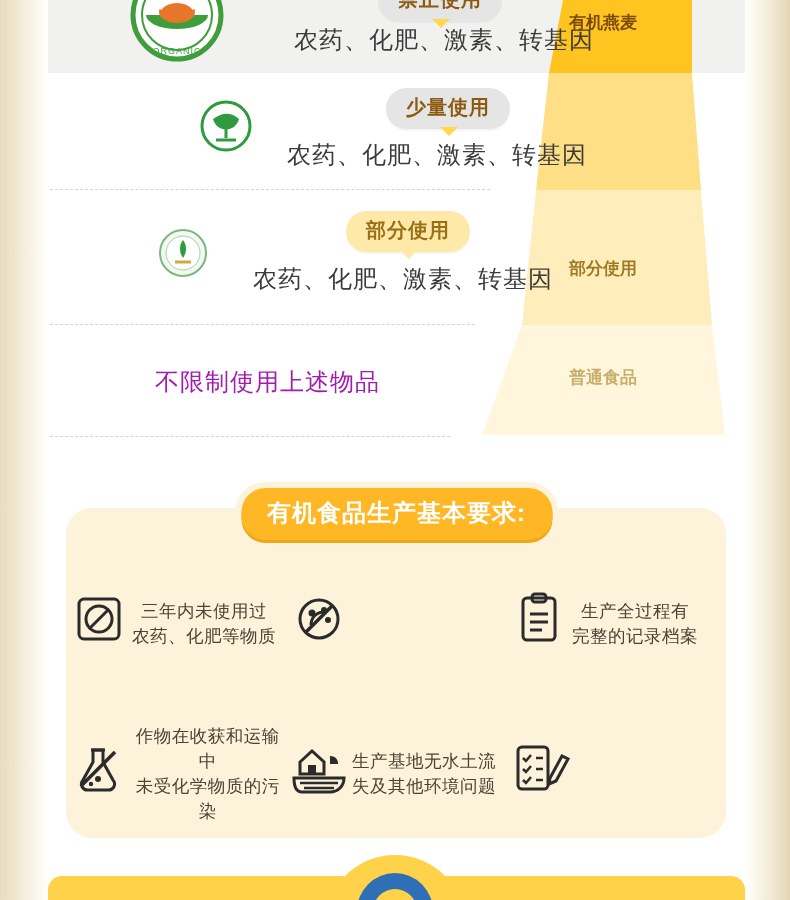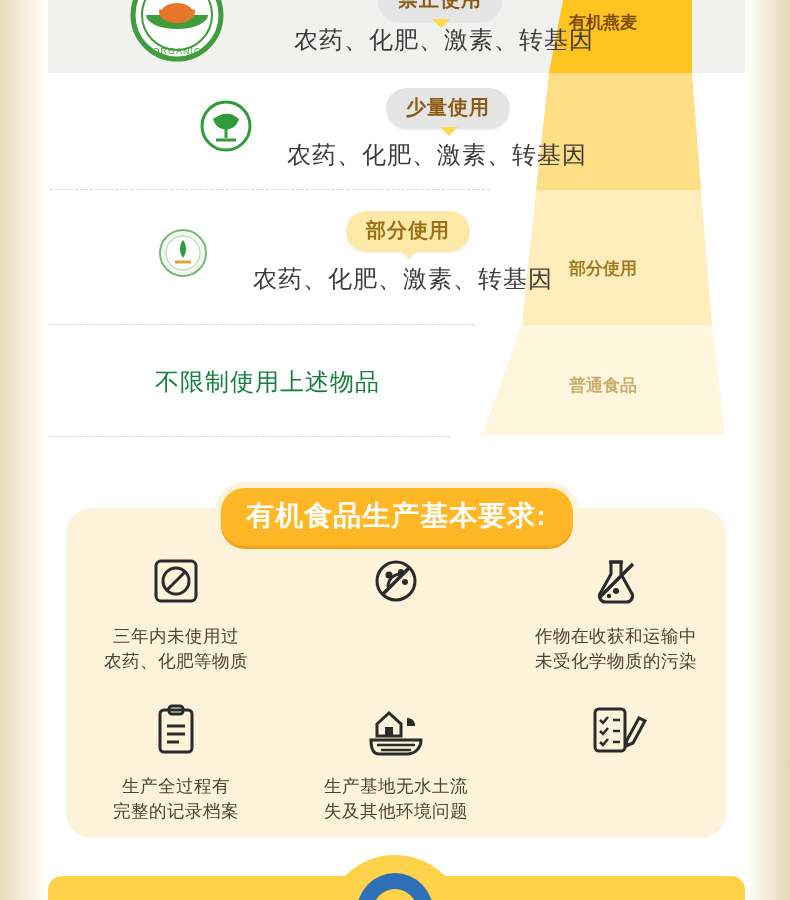--- a/index.html
+++ b/index.html
@@ -104,33 +104,33 @@
   .badge.light { background: #ffe9a8; color: #9a7016; }
   .badge.light::after { border-top-color: #ffe9a8; }
 
   .row-text {
     position: absolute;
     font-size: 24px;
     color: #3b3b3b;
     letter-spacing: 1px;
     white-space: nowrap;
   }
-  .row-text.grey { color: #15803d; }
+  .row-text.grey { color: #a21caf; }
 
   .pyr-label {
     position: absolute;
     font-size: 17px;
     font-weight: bold;
     white-space: nowrap;
     text-align: center;
   }
   .lbl-organic { color: #7a4a06; }
   .lbl-green   { color: #8a5a10; }
   .lbl-wugonghai{ color: #a07a22; }
-  .lbl-normal  { color: #c9ae6a; margin-top: 8px; }
+  .lbl-normal  { color: #c9ae6a; }
 
   
   .mark {
     position: absolute;
   }
 
   
   .req-card {
     position: absolute;
     left: 18px;
@@ -140,41 +140,41 @@
     background: #fdf3da;
     border-radius: 26px;
   }
   .req-title {
     position: absolute;
     left: 50%;
     transform: translateX(-50%);
     top: 488px;
     background: #ffb726;
     color: #ffffff;
-    font-size: 28px;
+    font-size: 24px;
     font-weight: bold;
     letter-spacing: 1px;
     padding: 9px 26px 11px 26px;
     border-radius: 24px;
     box-shadow: 0 3px 0 #f0a616, 0 0 0 6px #fdf3da;
     white-space: nowrap;
   }
   .req-grid {
     position: absolute;
     left: 18px;
     top: 540px;
     width: 660px;
     height: 300px;
     display: grid;
     grid-template-columns: repeat(3, 1fr);
     grid-template-rows: repeat(2, 1fr);
   }
   .req-item {
     display: flex;
-    flex-direction: column;
+    flex-direction: row;
     align-items: center;
     justify-content: flex-start;
     padding-top: 8px;
   }
   .req-icon {
     width: 66px;
     height: 66px;
     display: flex;
     align-items: center;
     justify-content: center;
@@ -333,43 +333,43 @@
             <circle cx="36" cy="22" r="3" fill="#2b2b2b"></circle>
             <circle cx="40" cy="32" r="3" fill="#2b2b2b"></circle>
             <line x1="17" y1="45" x2="45" y2="17" stroke="#2b2b2b" stroke-width="3.5"></line>
           </svg>
         </div>
       </div>
 
       <div class="req-item">
         <div class="req-icon">
           <svg width="62" height="62" viewBox="0 0 62 62">
+            <rect x="15" y="10" width="32" height="42" rx="4" fill="none" stroke="#2b2b2b" stroke-width="3"></rect>
+            <rect x="24" y="6" width="14" height="8" rx="3" fill="none" stroke="#2b2b2b" stroke-width="3"></rect>
+            <line x1="22" y1="26" x2="40" y2="26" stroke="#2b2b2b" stroke-width="3"></line>
+            <line x1="22" y1="34" x2="40" y2="34" stroke="#2b2b2b" stroke-width="3"></line>
+            <line x1="22" y1="42" x2="34" y2="42" stroke="#2b2b2b" stroke-width="3"></line>
+          </svg>
+        </div>
+        <div class="req-text">生产全过程有
+完整的记录档案</div>
+      </div>
+
+      <div class="req-item">
+        <div class="req-icon">
+          <svg width="62" height="62" viewBox="0 0 62 62">
             <path d="M26 12h10v12l10 18a6 6 0 0 1-5 10H21a6 6 0 0 1-5-10l10-18z" fill="none" stroke="#2b2b2b" stroke-width="3"></path>
             <line x1="24" y1="12" x2="38" y2="12" stroke="#2b2b2b" stroke-width="3"></line>
             <circle cx="31" cy="41" r="3" fill="#2b2b2b"></circle>
             <circle cx="24" cy="46" r="2.2" fill="#2b2b2b"></circle>
             <line x1="14" y1="48" x2="48" y2="14" stroke="#2b2b2b" stroke-width="3.5"></line>
           </svg>
         </div>
         <div class="req-text">作物在收获和运输中
 未受化学物质的污染</div>
-      </div>
-
-      <div class="req-item">
-        <div class="req-icon">
-          <svg width="62" height="62" viewBox="0 0 62 62">
-            <rect x="15" y="10" width="32" height="42" rx="4" fill="none" stroke="#2b2b2b" stroke-width="3"></rect>
-            <rect x="24" y="6" width="14" height="8" rx="3" fill="none" stroke="#2b2b2b" stroke-width="3"></rect>
-            <line x1="22" y1="26" x2="40" y2="26" stroke="#2b2b2b" stroke-width="3"></line>
-            <line x1="22" y1="34" x2="40" y2="34" stroke="#2b2b2b" stroke-width="3"></line>
-            <line x1="22" y1="42" x2="34" y2="42" stroke="#2b2b2b" stroke-width="3"></line>
-          </svg>
-        </div>
-        <div class="req-text">生产全过程有
-完整的记录档案</div>
       </div>
 
       <div class="req-item">
         <div class="req-icon">
           <svg width="66" height="62" viewBox="0 0 66 62">
             <path d="M14 24l12-11 12 11v12H14z" fill="none" stroke="#2b2b2b" stroke-width="3"></path>
             <rect x="22" y="27" width="8" height="9" fill="#2b2b2b"></rect>
             <path d="M8 40h50c0 8-6 14-14 14H16c-6 0-8-6-8-14z" fill="none" stroke="#2b2b2b" stroke-width="3"></path>
             <line x1="14" y1="45" x2="52" y2="45" stroke="#2b2b2b" stroke-width="2.5"></line>
             <line x1="18" y1="50" x2="48" y2="50" stroke="#2b2b2b" stroke-width="2.5"></line>

